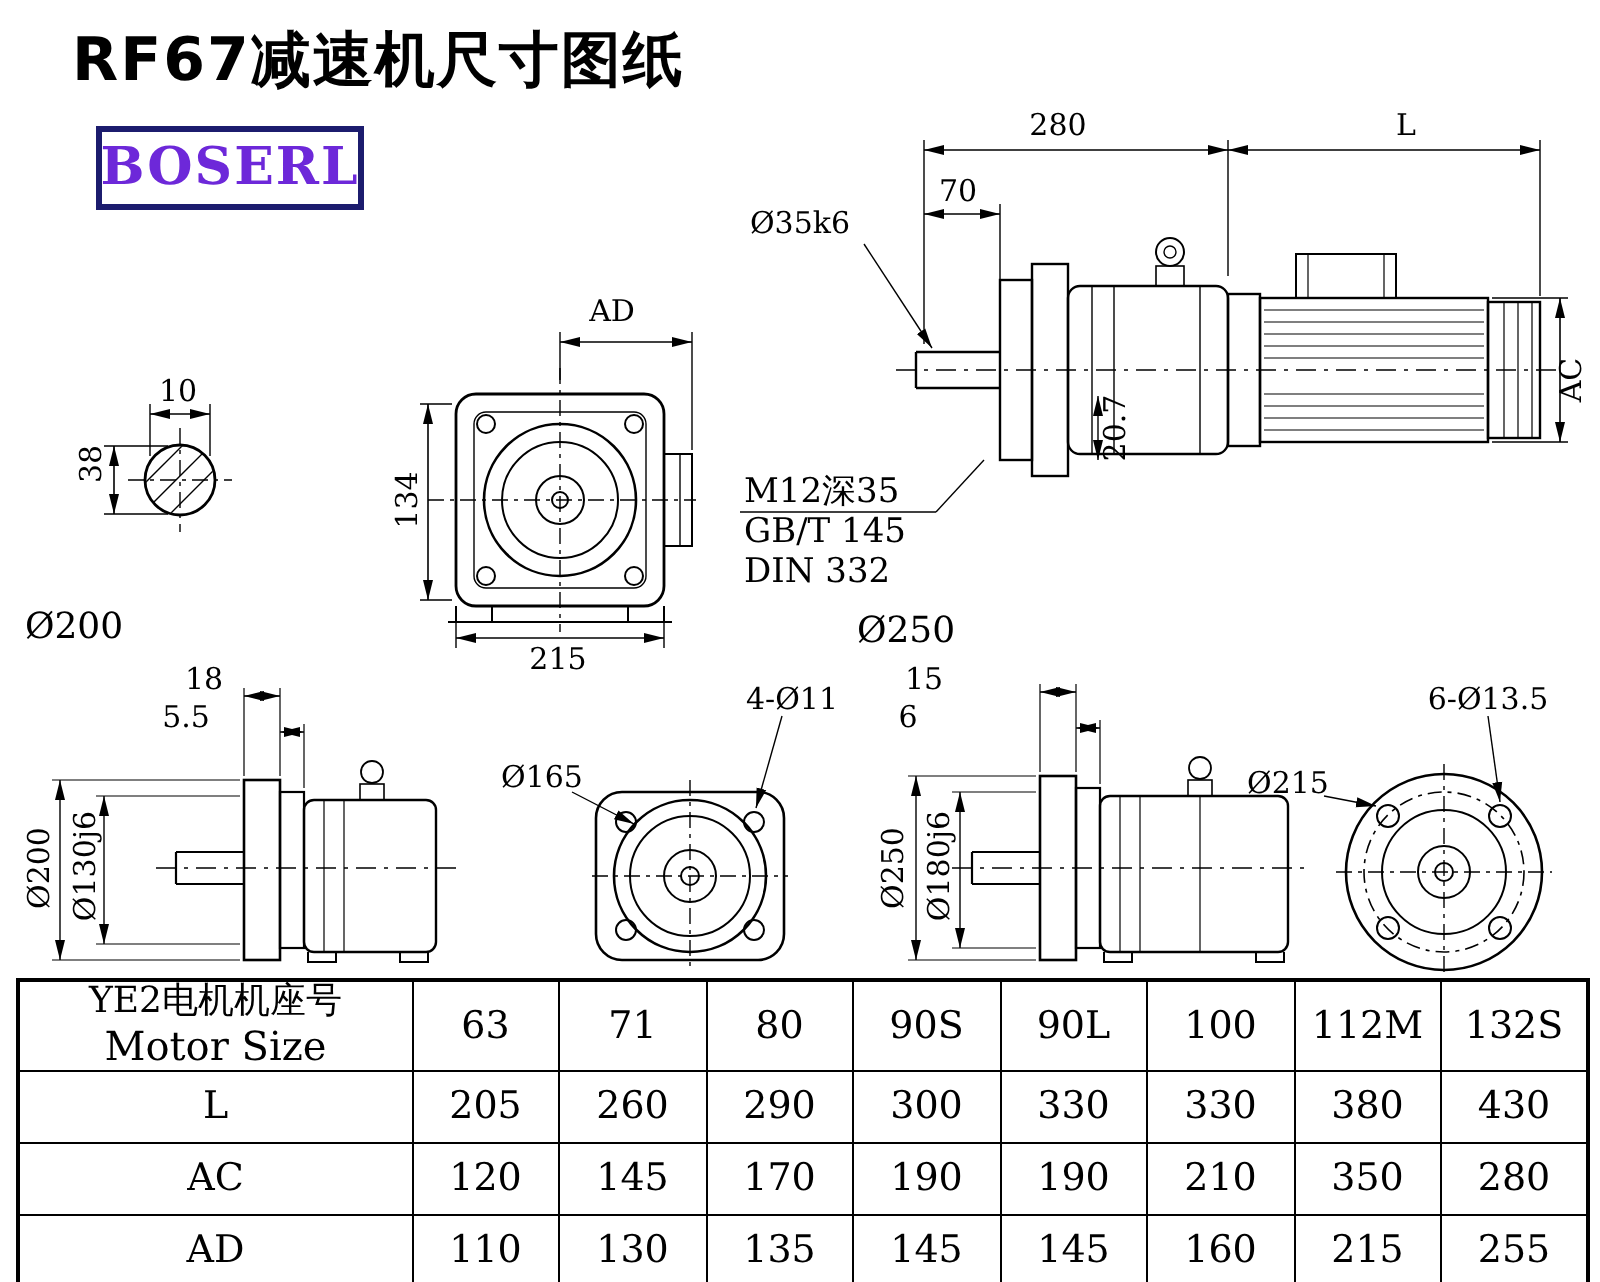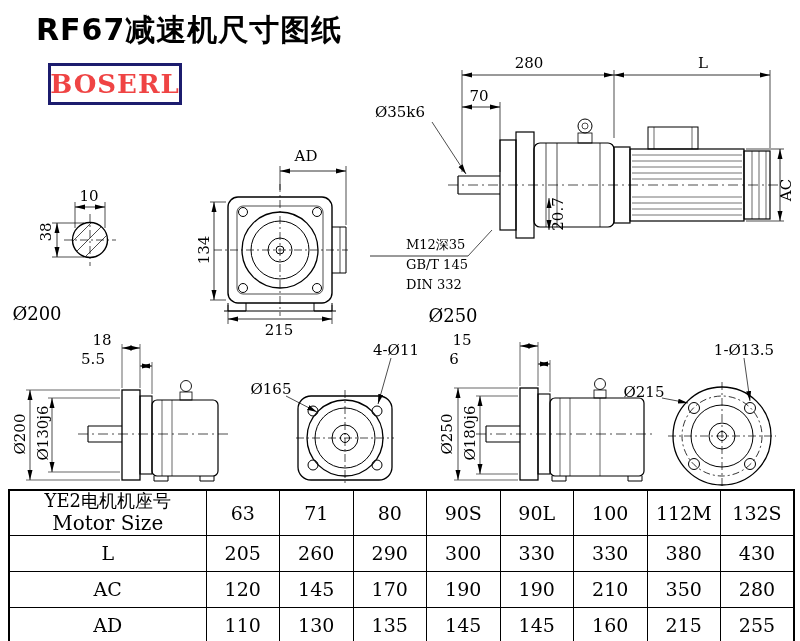--- a/index.html
+++ b/index.html
@@ -2,26 +2,26 @@
 <html><head>
 <meta charset="utf-8">
 <style>
   html,body{margin:0;padding:0;background:#fff;}
   #page{position:relative;width:800px;height:641px;background:#fff;overflow:hidden;
         font-family:"DejaVu Serif","Liberation Serif",serif;color:#000;}
   #page-title{position:absolute;left:36px;top:10px;font:700 30px "DejaVu Sans","Liberation Sans",sans-serif;
         letter-spacing:1px;white-space:nowrap;}
   #brand-box{position:absolute;left:48px;top:63px;width:128px;height:36px;border:3px solid #1c1c6e;
         display:flex;align-items:center;justify-content:center;}
-  #brand-box span{font:700 26px "DejaVu Serif","Liberation Serif",serif;color:#ef4444;letter-spacing:1px;}
+  #brand-box span{font:700 26px "DejaVu Serif","Liberation Serif",serif;color:#6d28d9;letter-spacing:1px;}
   svg{position:absolute;left:0;top:0;}
   .dim{position:absolute;transform:translate(-50%,-50%);font-size:15px;white-space:nowrap;line-height:1;}
   .rot{transform:translate(-50%,-50%) rotate(-90deg);}
   .lg{font-size:18px;}
-  .note{position:absolute;font-size:13px;white-space:nowrap;line-height:1;margin-left:34px;}
+  .note{position:absolute;font-size:17px;white-space:nowrap;line-height:1;}
   table.dims{position:absolute;left:8px;top:489px;width:787px;border-collapse:collapse;table-layout:fixed;
         border:2px solid #000;}
   table.dims td{border:1.3px solid #000;text-align:center;vertical-align:middle;
         font-size:19px;padding:0;height:35px;}
   table.dims tr.hdr td{height:42px;}
   .hdr-cn{font-size:18px;line-height:1.15;}
   .hdr-en{font-size:20px;line-height:1.15;}
 </style>
 </head>
 <body>
@@ -203,21 +203,21 @@
 
   <div class="dim" style="left:271px;top:389px">Ø165</div>
   <div class="dim" style="left:396px;top:350px">4-Ø11</div>
 
   <div class="dim" style="left:462px;top:340px">15</div>
   <div class="dim" style="left:454px;top:359px">6</div>
   <div class="dim rot" style="left:447px;top:434px">Ø250</div>
   <div class="dim rot" style="left:470px;top:433px">Ø180j6</div>
 
   <div class="dim" style="left:644px;top:392px">Ø215</div>
-  <div class="dim" style="left:744px;top:350px">1-Ø13.5</div>
+  <div class="dim" style="left:744px;top:350px">6-Ø13.5</div>
 
   <table class="dims">
     <colgroup>
         <col style="width:197px">
         <col>
         <col>
         <col>
         <col>
         <col>
         <col>

